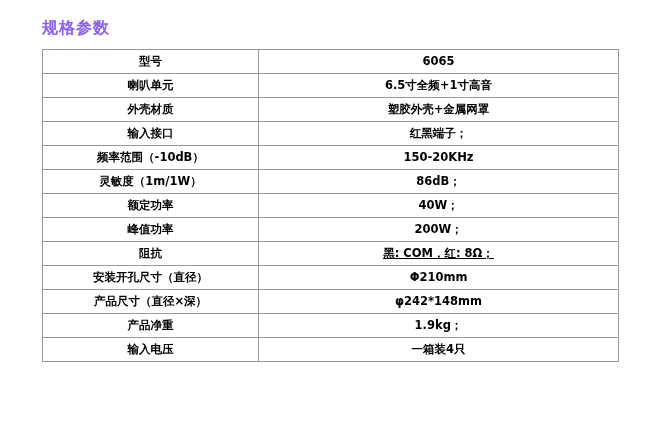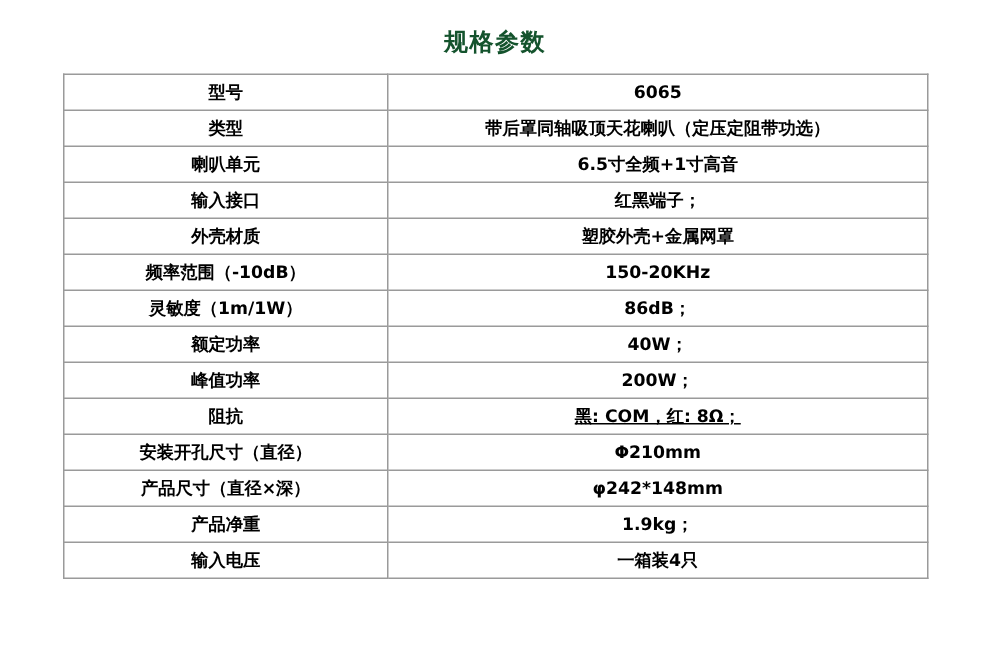--- a/index.html
+++ b/index.html
@@ -14,26 +14,26 @@
     color: #000000;
     overflow: hidden;
   }
   .sheet {
     width: 660px;
     height: 446px;
     box-sizing: border-box;
     padding: 14px 42px 0 42px;
   }
   .spec-title {
-    text-align: center;
+    text-align: left;
     font-size: 16px;
     font-weight: bold;
     letter-spacing: 1px;
     padding: 4px 0 10px 0;
-    color: #14532d;
+    color: #8b5cf6;
   }
   table.spec-table {
     width: 576px;
     border-collapse: collapse;
     table-layout: fixed;
   }
   table.spec-table col.c1 { width: 216px; }
   table.spec-table col.c2 { width: 360px; }
   table.spec-table td {
     border: 1px solid #9a9a9a;
@@ -67,34 +67,30 @@
     <colgroup>
         <col class="c1">
         <col class="c2">
       </colgroup>
     <tbody>
         <tr>
           <td class="label">型号</td>
           <td class="value">6065</td>
         </tr>
         <tr>
-          <td class="label">类型</td>
-          <td class="value">带后罩同轴吸顶天花喇叭（定压定阻带功选）</td>
-        </tr>
-        <tr>
           <td class="label">喇叭单元</td>
           <td class="value">6.5寸全频+1寸高音</td>
         </tr>
         <tr>
+          <td class="label">外壳材质</td>
+          <td class="value">塑胶外壳+金属网罩</td>
+        </tr>
+        <tr>
           <td class="label">输入接口</td>
           <td class="value">红黑端子；</td>
-        </tr>
-        <tr>
-          <td class="label">外壳材质</td>
-          <td class="value">塑胶外壳+金属网罩</td>
         </tr>
         <tr>
           <td class="label">频率范围（-10dB）</td>
           <td class="value">150-20KHz</td>
         </tr>
         <tr>
           <td class="label">灵敏度（1m/1W）</td>
           <td class="value">86dB；</td>
         </tr>
         <tr>

